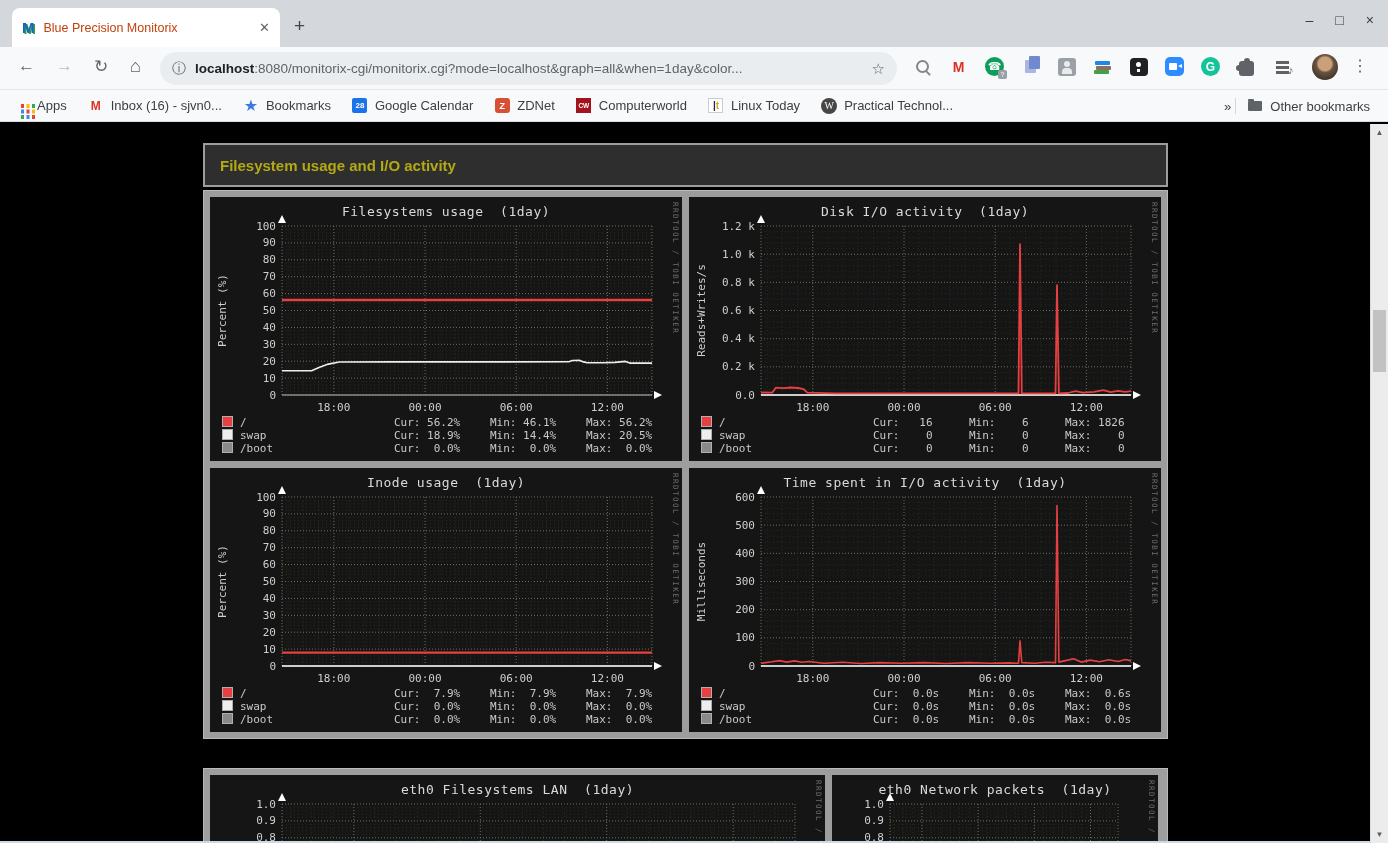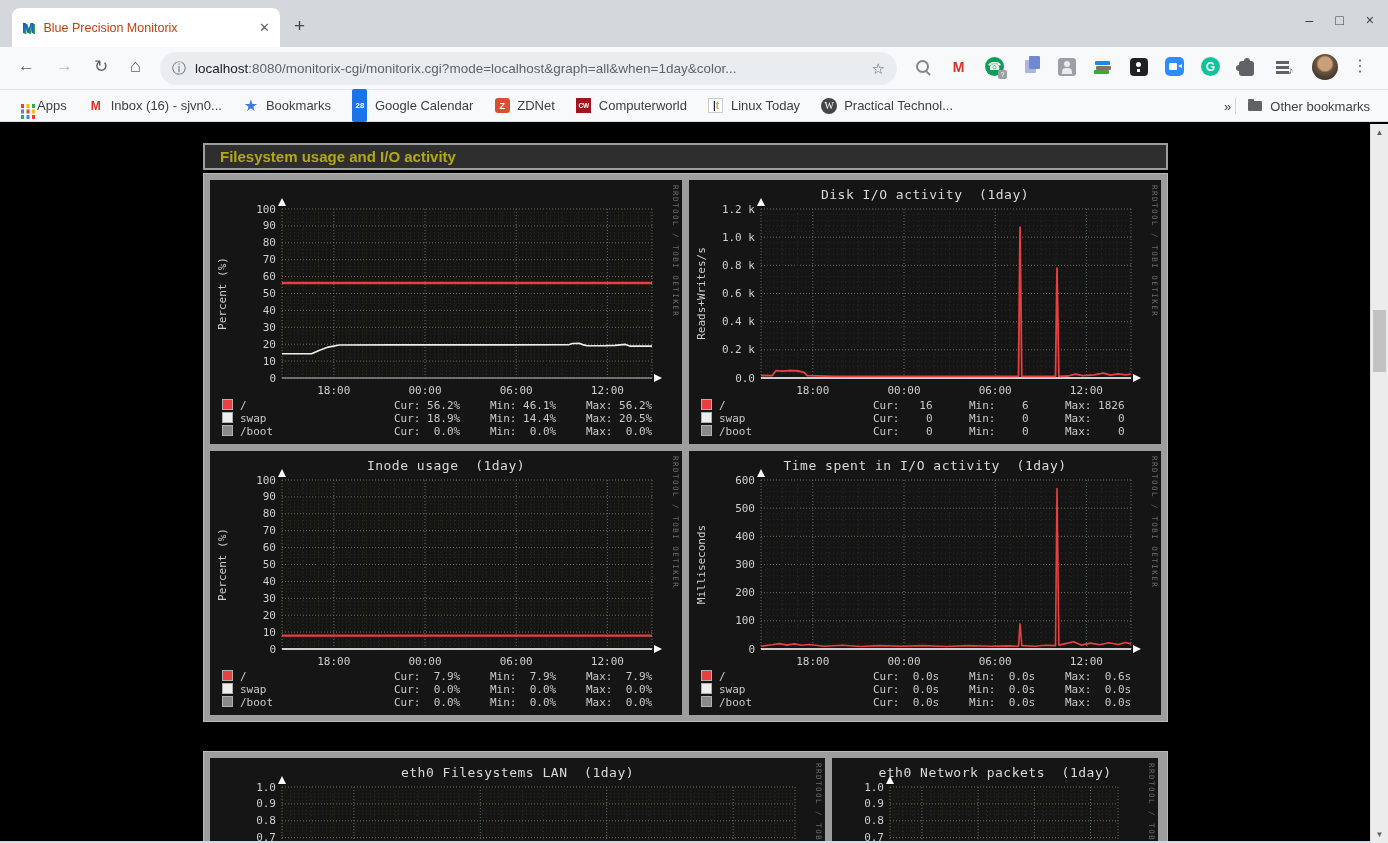--- a/index.html
+++ b/index.html
@@ -12,21 +12,21 @@
   #tab .t{font-size:12.5px;color:#c2410c;flex:1;white-space:nowrap;overflow:hidden;}
   #tab .x{color:#5f6368;font-size:13px;margin-left:6px;}
   #newtab{position:absolute;left:294px;top:15px;font-size:19px;color:#44474a;}
   #winctl{position:absolute;right:14px;top:12px;display:flex;gap:22px;color:#3c4043;font-size:14px;}
   #toolbar{position:absolute;top:47px;left:0;right:0;height:42px;background:#f8f9fa;border-bottom:1px solid #e3e6e8;}
   .navico{position:absolute;top:56px;font-size:17px;color:#5f6368;}
   #omnibox{position:absolute;left:160px;top:52px;width:737px;height:33px;background:#e9edf0;
     border-radius:17px;display:flex;align-items:center;padding:0 12px;box-sizing:border-box;}
   #omnibox .info{color:#5f6368;font-size:14px;margin-right:9px;}
   #omnibox .url{font-size:13.5px;color:#5f6368;flex:1;white-space:nowrap;overflow:hidden;}
-  #omnibox .url b{color:#202124;font-weight:400;margin-top:41px;}
+  #omnibox .url b{color:#202124;font-weight:700;margin-top:41px;}
   #omnibox .star{color:#5f6368;font-size:15px;}
   #extrow{position:absolute;left:912px;top:56px;display:flex;gap:15px;align-items:center;}
   .eico{width:21px;height:21px;display:flex;align-items:center;justify-content:center;position:relative;}
   .ico-search-l{width:9px;height:9px;border:2px solid #80868b;border-radius:50%;position:relative;}
   .ico-search-l::after{content:"";position:absolute;width:2px;height:6px;background:#80868b;
     left:9px;top:8px;transform:rotate(-45deg);}
   .ico-gmail{color:#d93025;font-weight:800;font-size:14px;}
   .ico-voice{width:19px;height:19px;border-radius:50%;background:#0f9d58;color:#fff;font-size:11px;
     display:flex;align-items:center;justify-content:center;}
   .ico-voice::after{content:"?";position:absolute;right:-2px;bottom:-2px;background:#9aa0a6;color:#fff;
@@ -54,39 +54,39 @@
   #avatar{position:absolute;left:1312px;top:54px;width:26px;height:26px;border-radius:50%;
     background:radial-gradient(circle at 50% 38%, #c9a07a 32%, #6b5340 42%, #41372c 75%, #2e2a25 100%);}
   #menu3{position:absolute;left:1352px;top:56px;color:#5f6368;font-size:16px;}
   #bookmarks{position:absolute;top:90px;left:0;right:0;height:32px;background:#f8f9fa;border-bottom:1px solid #d9dce0;
     display:flex;align-items:center;padding-left:14px;box-sizing:border-box;}
   .bk{display:flex;align-items:center;margin-right:21px;font-size:13px;color:#3c4043;white-space:nowrap;}
   .bk .bi{margin-right:7px;display:inline-flex;align-items:center;justify-content:center;width:16px;height:16px;}
   .ico-apps{width:3.5px;height:3.5px;background:#ea4335;margin:1px 0 0 1px;
     box-shadow:5.5px 0 0 #fbbc04,11px 0 0 #34a853,0 5.5px 0 #4285f4,5.5px 5.5px 0 #ea4335,11px 5.5px 0 #fbbc04,0 11px 0 #34a853,5.5px 11px 0 #4285f4,11px 11px 0 #ea4335;}
   .ico-star{color:#3b78e7;font-size:16px;}
-  .ico-cal{width:15px;height:33px;background:#1a73e8;color:#fff;font-size:8px;font-weight:700;border-radius:2px;
+  .ico-cal{width:15px;height:15px;background:#1a73e8;color:#fff;font-size:8px;font-weight:700;border-radius:2px;
     display:flex;align-items:center;justify-content:center;}
   .ico-zdnet{width:15px;height:15px;background:#d94f33;border-radius:3px;color:#fff;font-weight:800;font-size:9px;
     display:flex;align-items:center;justify-content:center;}
   .ico-cw{width:15px;height:15px;background:#a3131c;color:#fff;font-weight:800;font-size:6.5px;
     display:flex;align-items:center;justify-content:center;}
   .ico-lt{width:15px;height:15px;background:#fff;border:1px solid #c9ccd0;box-sizing:border-box;font-weight:800;font-size:10px;
     display:flex;align-items:center;justify-content:center;color:#13284a;}
   .ico-lt i{font-style:normal;color:#e8a117;}
   .ico-wp{width:16px;height:16px;border-radius:50%;background:#464646;color:#fff;font-size:10px;font-family:"Liberation Serif",serif;
     display:flex;align-items:center;justify-content:center;}
   #bk-right{position:absolute;right:18px;top:90px;height:32px;display:flex;align-items:center;font-size:13px;color:#3c4043;}
   #bk-right .sep{color:#9aa0a6;margin:0 12px 0 4px;border-left:1px solid #d4d7da;height:16px;}
   .ico-folder{width:14px;height:10px;background:#5f6368;border-radius:1px;position:relative;margin-right:8px;}
   .ico-folder::before{content:"";position:absolute;left:0;top:-2px;width:6px;height:2px;background:#5f6368;border-radius:1px 1px 0 0;}
   
   #page{position:absolute;top:124px;left:0;right:0;bottom:0;background:#000;overflow:hidden;}
   #page-inner{margin-left:203px;width:965px;padding-top:19px;}
-  .section-header{height:27px;background:#2e2e2e;border:2px solid #9d9d9d;box-sizing:border-box;
+  .section-header{height:44px;background:#2e2e2e;border:2px solid #9d9d9d;box-sizing:border-box;
     display:flex;align-items:center;padding-left:15px;margin-bottom:3px;}
   .section-header span{color:#b3a914;font-weight:bold;font-size:15px;}
   .charts-box{background:#9d9d9d;border:1px solid #b9b9b9;box-sizing:border-box;padding:6px;
     display:flex;flex-wrap:wrap;gap:7px;margin-bottom:29px;}
   .chart-panel{position:relative;background:#151515;height:264px;overflow:hidden;}
   .chart-title{position:absolute;top:7px;left:0;right:0;text-align:center;color:#dadada;
     font-family:"DejaVu Sans Mono",monospace;font-size:13px;letter-spacing:.5px;white-space:pre;}
   .rrd{position:absolute;top:5px;right:2px;writing-mode:vertical-rl;font-family:"DejaVu Sans Mono",monospace;
     font-size:7.5px;color:#6e6e6e;letter-spacing:1.5px;}
   .legend{position:absolute;left:12px;top:219px;right:4px;font-family:"DejaVu Sans Mono",monospace;
@@ -324,20 +324,21 @@
             <text x="66" y="83.2" text-anchor="end" font-size="11" fill="#cfcfcf">70</text>
             <text x="66" y="66.3" text-anchor="end" font-size="11" fill="#cfcfcf">80</text>
             <text x="66" y="49.4" text-anchor="end" font-size="11" fill="#cfcfcf">90</text>
             <text x="66" y="32.5" text-anchor="end" font-size="11" fill="#cfcfcf">100</text>
             <text x="123.8" y="214" text-anchor="middle" font-size="11" fill="#cfcfcf">18:00</text>
             <text x="215.0" y="214" text-anchor="middle" font-size="11" fill="#cfcfcf">00:00</text>
             <text x="306.2" y="214" text-anchor="middle" font-size="11" fill="#cfcfcf">06:00</text>
             <text x="397.4" y="214" text-anchor="middle" font-size="11" fill="#cfcfcf">12:00</text>
             <text x="16" y="113.5" transform="rotate(-90 16 113.5)" text-anchor="middle" font-size="11" fill="#cfcfcf">Percent (%)</text>
           </svg>
+          <div class="chart-title">Filesystems usage  (1day)</div>
           <div class="rrd">RRDTOOL / TOBI OETIKER</div>
           <div class="legend">
             <div class="legend-row"><span><span class="sw" style="background: rgb(232, 64, 64);"></span>/</span><span>Cur: 56.2%</span><span>Min: 46.1%</span><span>Max: 56.2%</span></div>
             <div class="legend-row"><span><span class="sw" style="background: rgb(238, 238, 238);"></span>swap</span><span>Cur: 18.9%</span><span>Min: 14.4%</span><span>Max: 20.5%</span></div>
             <div class="legend-row"><span><span class="sw" style="background: rgb(138, 138, 138);"></span>/boot</span><span>Cur:  0.0%</span><span>Min:  0.0%</span><span>Max:  0.0%</span></div>
           </div>
         </div>
         <div class="chart-panel" style="width: 472px;">
           <svg width="472" height="264" style="position:absolute;left:0;top:0;">
             <line x1="72" y1="192.4" x2="442" y2="192.4" stroke="#2c2c1a" stroke-width="1" stroke-dasharray="1,3"></line>

